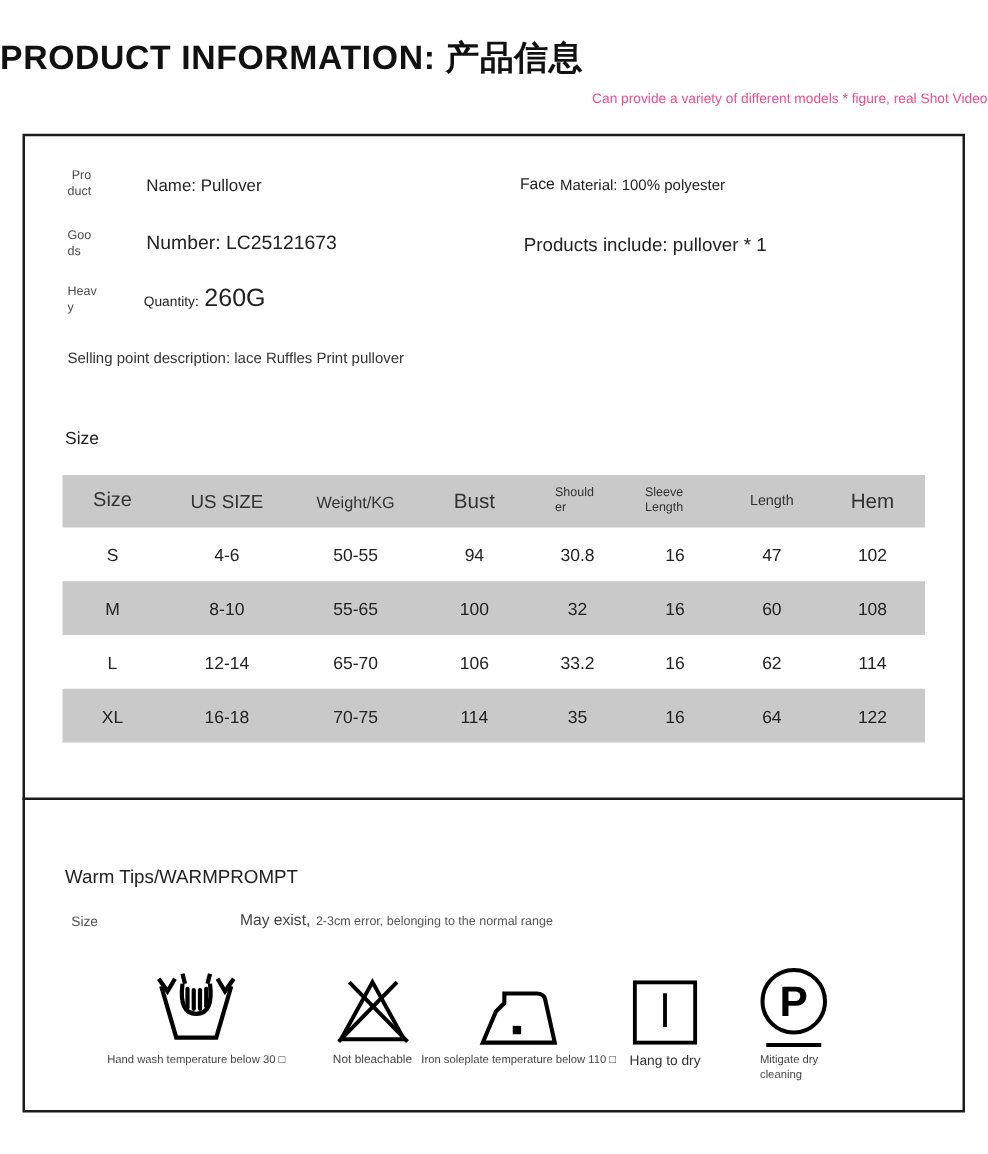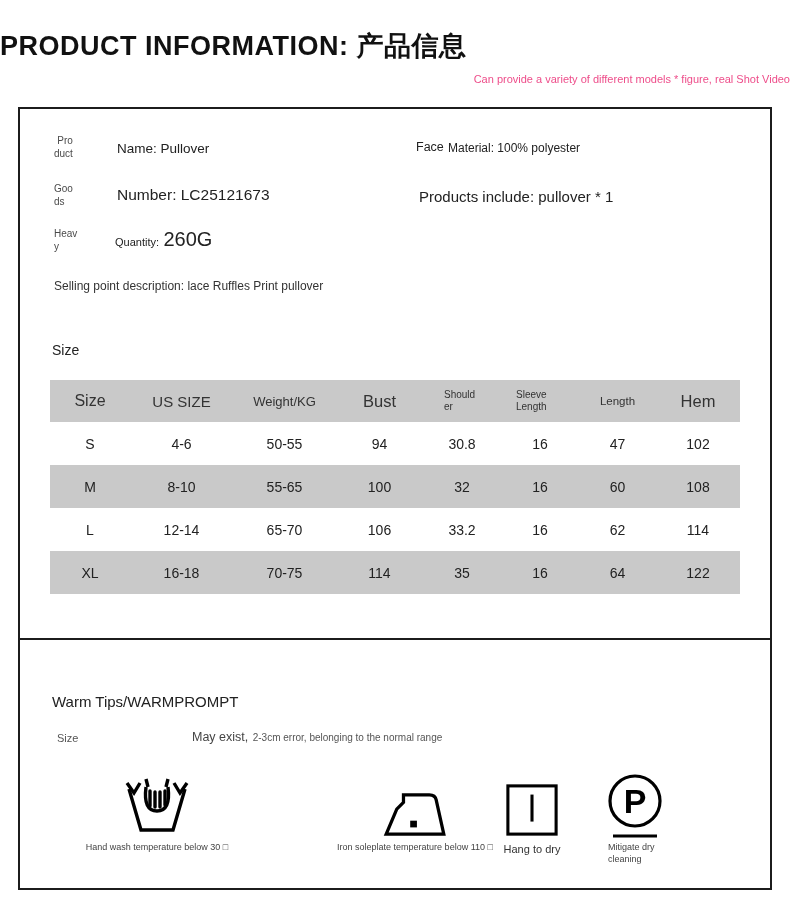--- a/index.html
+++ b/index.html
@@ -171,20 +171,30 @@
             <path d="M26 14 L26 29"></path>
               <path d="M31 15 L31 30"></path>
             <path d="M36 15 L36 30"></path>
               <path d="M41 14 L41 28"></path>
           </g>
         </svg>
       </div>
       <div class="care-label">Hand wash temperature below 30 □</div>
     </div>
 
+    <div class="care care2">
+      <div class="icon-wrap">
+        <svg width="62" height="56" viewBox="0 0 64 60" fill="none" stroke="#000" stroke-width="3.4">
+          <path d="M32 5 L59 54 L5 54 Z"></path>
+          <path d="M3 56 L53 5"></path>
+          <path d="M12 5 L62 56"></path>
+        </svg>
+      </div>
+      <div class="care-label">Not bleachable</div>
+    </div>
 
     <div class="care care3">
       <div class="icon-wrap">
         <svg width="64" height="48" viewBox="0 0 64 50" fill="none" stroke="#000" stroke-width="3.4">
           <path d="M2 47 L62 47 L54 11 Q53 6 47 6 L20 6 L20 14 L13 21 Z"></path>
           <rect x="27" y="33" width="7" height="7" fill="#000" stroke="none"></rect>
         </svg>
       </div>
       <div class="care-label">Iron soleplate temperature below 110 □</div>
     </div>

